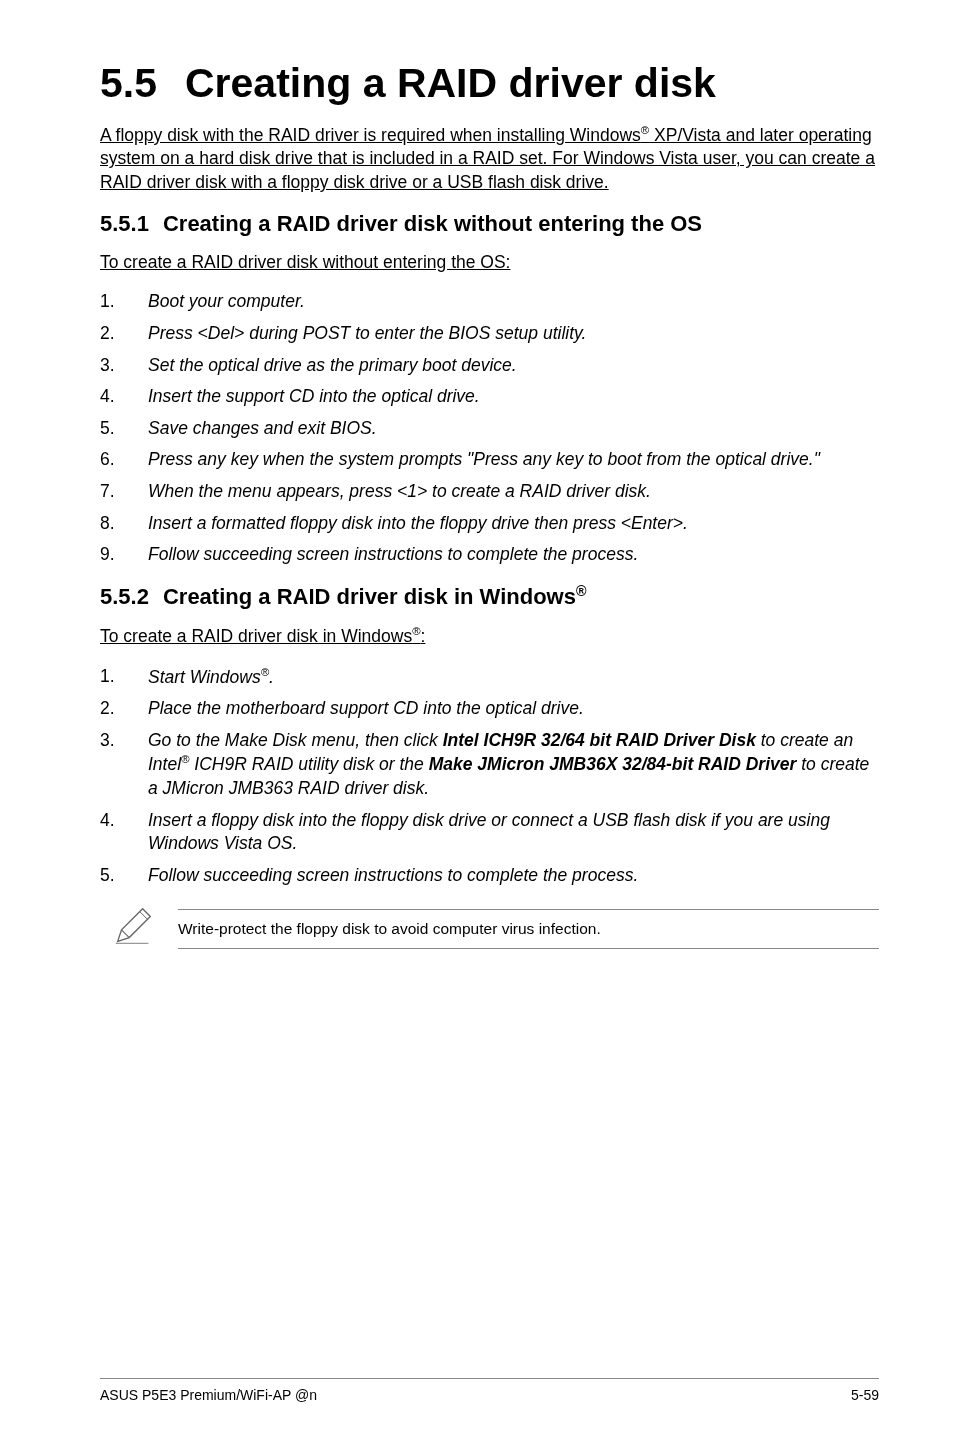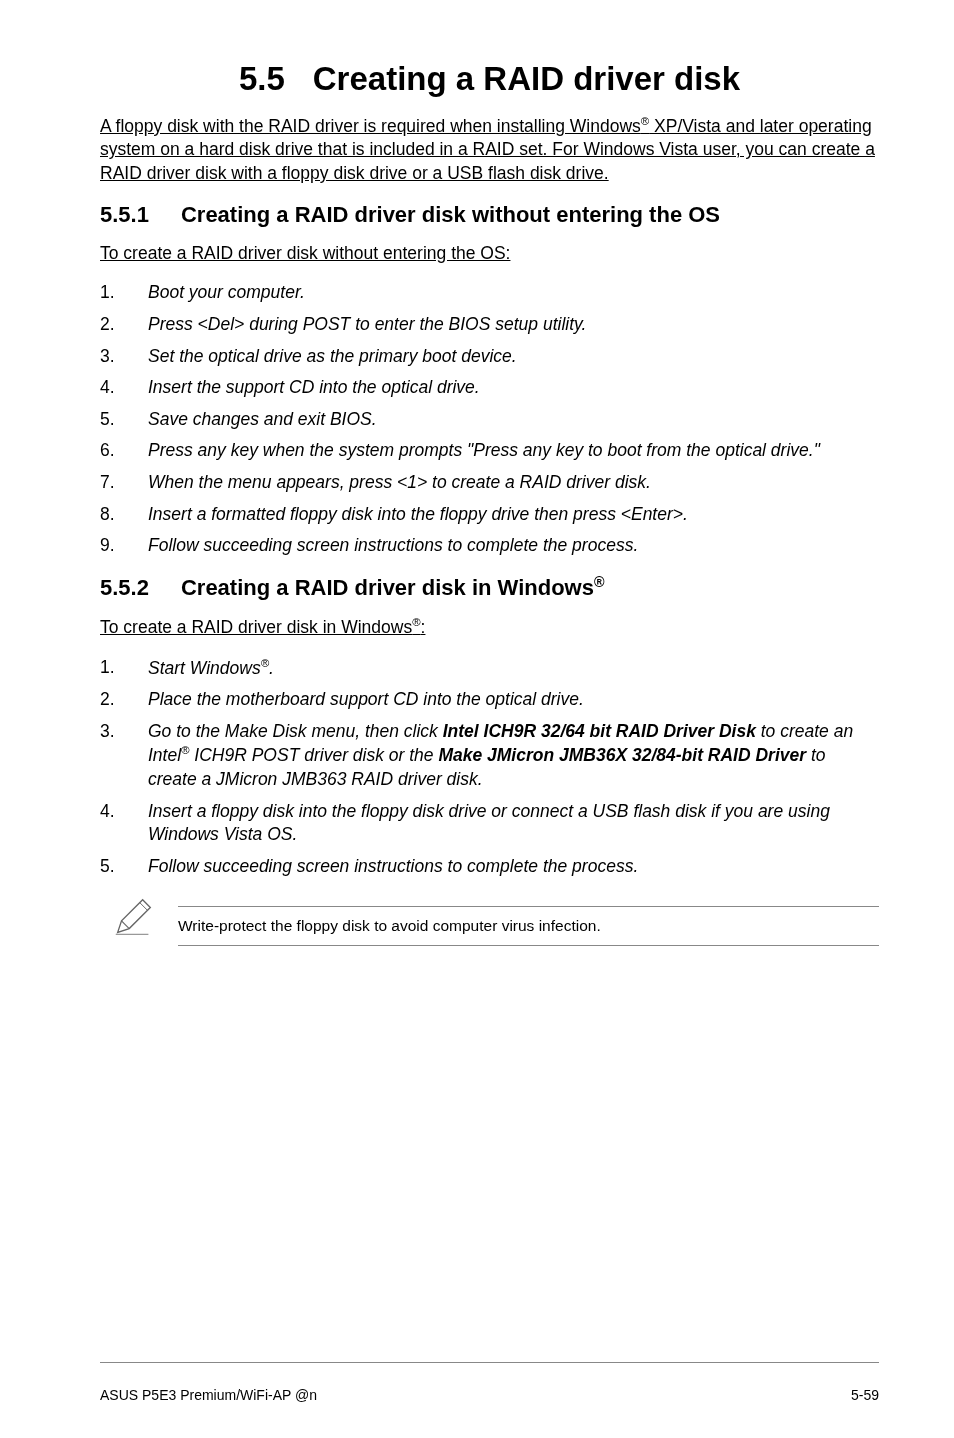--- a/index.html
+++ b/index.html
@@ -10,25 +10,24 @@
     body {
       font-family: Arial, Helvetica, sans-serif;
       color: #000;
       background: #fff;
       width: 954px;
       height: 1438px;
       padding: 60px 75px 35px 100px;
       position: relative;
     }
     .title {
-      font-size: 33px;
+      font-size: 41px;
       font-weight: bold;
       font-family: Verdana, Geneva, sans-serif;
       margin-bottom: 16px;
-      text-align: center;
     }
     .title-num {
       display: inline-block;
       margin-right: 28px;
     }
     .body-text {
       font-size: 17.5px;
       line-height: 1.35;
       margin-bottom: 16px;
       text-decoration: underline;
@@ -38,41 +37,41 @@
       font-size: 0.65em;
     }
     .subtitle {
       font-size: 22px;
       font-weight: bold;
       margin-bottom: 14px;
       margin-top: 4px;
     }
     .sub-num {
       display: inline-block;
-      margin-right: 32px;
+      margin-right: 14px;
     }
     .list {
       margin-bottom: 16px;
     }
     .list-item {
       display: flex;
       font-size: 17.5px;
       line-height: 1.35;
       margin-bottom: 8px;
     }
     .list-num {
       min-width: 48px;
     }
     .list-text {
       flex: 1;
       font-style: italic;
     }
     .note-block {
       display: flex;
-      align-items: flex-end;
+      align-items: center;
       margin-top: 6px;
       margin-left: 10px;
     }
     .note-icon {
       width: 60px;
       flex-shrink: 0;
     }
     .note-text-wrap {
       flex: 1;
       border-top: 1px solid #888;
@@ -82,21 +81,21 @@
     }
     .note-text {
       font-size: 15.5px;
     }
     .footer {
       position: absolute;
       bottom: 35px;
       left: 100px;
       right: 75px;
       border-top: 1px solid #888;
-      padding-top: 24px;
+      padding-top: 8px;
       display: flex;
       justify-content: space-between;
       font-size: 14px;
     }
     .bold {
       font-weight: bold;
       text-align: center;
     }
   </style>
 </head>
@@ -167,21 +166,21 @@
   <div class="list-item">
       <span class="list-num">1.</span>
       <span class="list-text"><span>Start Windows</span><span class="sup">®</span><span>.</span></span>
     </div>
   <div class="list-item">
       <span class="list-num">2.</span>
       <span class="list-text">Place the motherboard support CD into the optical drive.</span>
     </div>
   <div class="list-item">
       <span class="list-num">3.</span>
-      <span class="list-text"><span>Go to the Make Disk menu, then click </span><span class="bold">Intel ICH9R 32/64 bit RAID Driver Disk</span><span> to create an Intel</span><span class="sup">®</span><span> ICH9R POST driver disk or the </span><span class="bold">Make JMicron JMB36X 32/84-bit RAID Driver</span><span> to create a JMicron JMB363 RAID driver disk.</span></span>
+      <span class="list-text"><span>Go to the Make Disk menu, then click </span><span class="bold">Intel ICH9R 32/64 bit RAID Driver Disk</span><span> to create an Intel</span><span class="sup">®</span><span> ICH9R RAID utility disk or the </span><span class="bold">Make JMicron JMB36X 32/84-bit RAID Driver</span><span> to create a JMicron JMB363 RAID driver disk.</span></span>
     </div>
   <div class="list-item">
       <span class="list-num">4.</span>
       <span class="list-text">Insert a floppy disk into the floppy disk drive or connect a USB flash disk if you are using Windows Vista OS.</span>
     </div>
   <div class="list-item">
       <span class="list-num">5.</span>
       <span class="list-text">Follow succeeding screen instructions to complete the process.</span>
     </div>
 </div>

